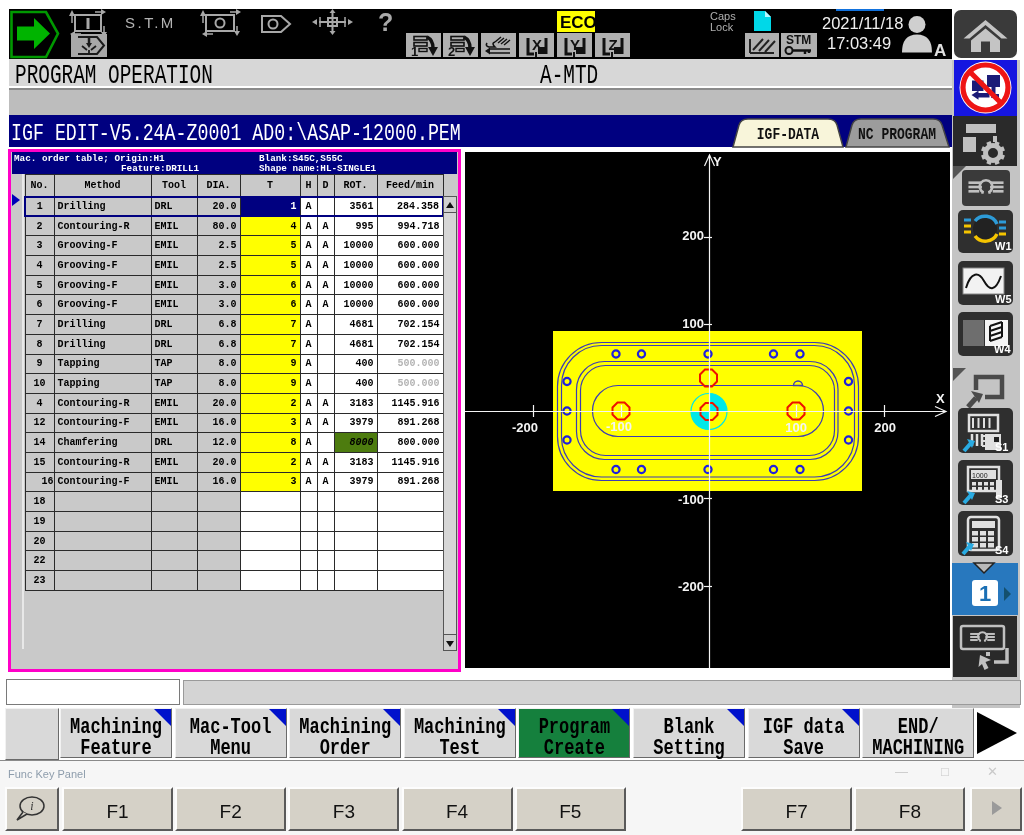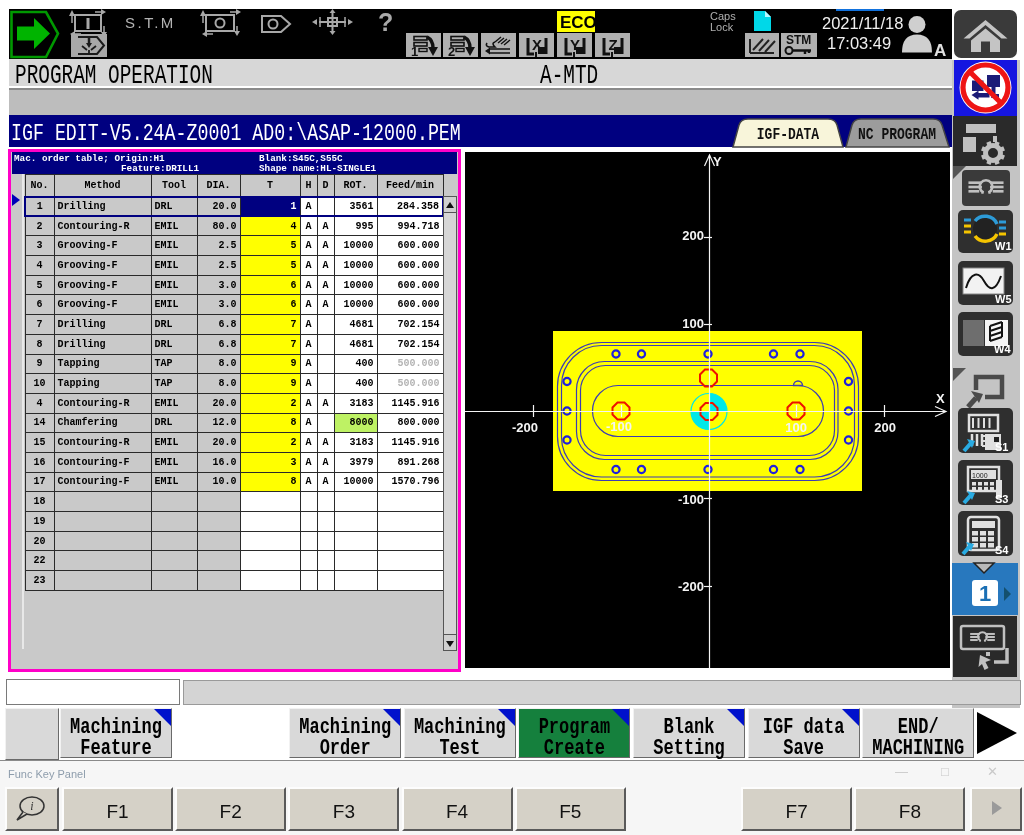--- a/index.html
+++ b/index.html
@@ -282,62 +282,62 @@
 <td style="border-top:1px solid #2a2a2a;border-bottom:1px solid #2a2a2a;border-left:1px solid #2a2a2a;border-right:1px solid #2a2a2a;background:#c9c9c9;text-align:left;padding:0 3px;">Contouring-R</td>
 <td style="border-top:1px solid #2a2a2a;border-bottom:1px solid #2a2a2a;border-left:1px solid #2a2a2a;border-right:1px solid #2a2a2a;background:#c9c9c9;text-align:left;padding:0 3px;">EMIL</td>
 <td style="border-top:1px solid #2a2a2a;border-bottom:1px solid #2a2a2a;border-left:1px solid #2a2a2a;border-right:1px solid #2a2a2a;background:#c9c9c9;text-align:right;padding:0 3px;">20.0</td>
 <td style="border-top:1px solid #2a2a2a;border-bottom:1px solid #2a2a2a;border-left:1px solid #2a2a2a;border-right:1px solid #2a2a2a;background:#ffff00;text-align:right;padding:0 3px;color:#000;">2</td>
 <td style="border-top:1px solid #2a2a2a;border-bottom:1px solid #2a2a2a;border-left:1px solid #2a2a2a;border-right:1px solid #2a2a2a;background:#ffffff;text-align:center;padding:0;">A</td>
 <td style="border-top:1px solid #2a2a2a;border-bottom:1px solid #2a2a2a;border-left:1px solid #2a2a2a;border-right:1px solid #2a2a2a;background:#ffffff;text-align:center;padding:0;">A</td>
 <td style="border-top:1px solid #2a2a2a;border-bottom:1px solid #2a2a2a;border-left:1px solid #2a2a2a;border-right:1px solid #2a2a2a;background:#ffffff;text-align:right;padding:0 3px;">3183</td>
 <td style="border-top:1px solid #2a2a2a;border-bottom:1px solid #2a2a2a;border-left:1px solid #2a2a2a;border-right:1px solid #2a2a2a;background:#ffffff;text-align:right;padding:0 3px;color:#000;">1145.916</td>
 </tr>
 <tr style="height:19.7px;">
+<td style="border-top:1px solid #2a2a2a;border-bottom:1px solid #2a2a2a;border-left:1px solid #2a2a2a;border-right:1px solid #2a2a2a;background:#c9c9c9;text-align:center;padding:0;">12</td>
+<td style="border-top:1px solid #2a2a2a;border-bottom:1px solid #2a2a2a;border-left:1px solid #2a2a2a;border-right:1px solid #2a2a2a;background:#c9c9c9;text-align:left;padding:0 3px;">Contouring-F</td>
+<td style="border-top:1px solid #2a2a2a;border-bottom:1px solid #2a2a2a;border-left:1px solid #2a2a2a;border-right:1px solid #2a2a2a;background:#c9c9c9;text-align:left;padding:0 3px;">EMIL</td>
+<td style="border-top:1px solid #2a2a2a;border-bottom:1px solid #2a2a2a;border-left:1px solid #2a2a2a;border-right:1px solid #2a2a2a;background:#c9c9c9;text-align:right;padding:0 3px;">16.0</td>
+<td style="border-top:1px solid #2a2a2a;border-bottom:1px solid #2a2a2a;border-left:1px solid #2a2a2a;border-right:1px solid #2a2a2a;background:#ffff00;text-align:right;padding:0 3px;color:#000;">3</td>
+<td style="border-top:1px solid #2a2a2a;border-bottom:1px solid #2a2a2a;border-left:1px solid #2a2a2a;border-right:1px solid #2a2a2a;background:#ffffff;text-align:center;padding:0;">A</td>
+<td style="border-top:1px solid #2a2a2a;border-bottom:1px solid #2a2a2a;border-left:1px solid #2a2a2a;border-right:1px solid #2a2a2a;background:#ffffff;text-align:center;padding:0;">A</td>
+<td style="border-top:1px solid #2a2a2a;border-bottom:1px solid #2a2a2a;border-left:1px solid #2a2a2a;border-right:1px solid #2a2a2a;background:#ffffff;text-align:right;padding:0 3px;">3979</td>
+<td style="border-top:1px solid #2a2a2a;border-bottom:1px solid #2a2a2a;border-left:1px solid #2a2a2a;border-right:1px solid #2a2a2a;background:#ffffff;text-align:right;padding:0 3px;color:#000;">891.268</td>
+</tr>
+<tr style="height:19.7px;">
 <td style="border-top:1px solid #2a2a2a;border-bottom:1px solid #2a2a2a;border-left:1px solid #2a2a2a;border-right:1px solid #2a2a2a;background:#c9c9c9;text-align:center;padding:0;">14</td>
 <td style="border-top:1px solid #2a2a2a;border-bottom:1px solid #2a2a2a;border-left:1px solid #2a2a2a;border-right:1px solid #2a2a2a;background:#c9c9c9;text-align:left;padding:0 3px;">Chamfering</td>
 <td style="border-top:1px solid #2a2a2a;border-bottom:1px solid #2a2a2a;border-left:1px solid #2a2a2a;border-right:1px solid #2a2a2a;background:#c9c9c9;text-align:left;padding:0 3px;">DRL</td>
 <td style="border-top:1px solid #2a2a2a;border-bottom:1px solid #2a2a2a;border-left:1px solid #2a2a2a;border-right:1px solid #2a2a2a;background:#c9c9c9;text-align:right;padding:0 3px;">12.0</td>
 <td style="border-top:1px solid #2a2a2a;border-bottom:1px solid #2a2a2a;border-left:1px solid #2a2a2a;border-right:1px solid #2a2a2a;background:#ffff00;text-align:right;padding:0 3px;color:#000;">8</td>
 <td style="border-top:1px solid #2a2a2a;border-bottom:1px solid #2a2a2a;border-left:1px solid #2a2a2a;border-right:1px solid #2a2a2a;background:#ffffff;text-align:center;padding:0;">A</td>
 <td style="border-top:1px solid #2a2a2a;border-bottom:1px solid #2a2a2a;border-left:1px solid #2a2a2a;border-right:1px solid #2a2a2a;background:#ffffff;text-align:center;padding:0;"></td>
-<td style="border-top:1px solid #2a2a2a;border-bottom:1px solid #2a2a2a;border-left:1px solid #2a2a2a;border-right:1px solid #2a2a2a;background:#bef264;text-align:right;padding:0 3px;">8000</td>
+<td style="border-top:1px solid #2a2a2a;border-bottom:1px solid #2a2a2a;border-left:1px solid #2a2a2a;border-right:1px solid #2a2a2a;background:#4d7c0f;text-align:right;padding:0 3px;font-style:italic;">8000</td>
 <td style="border-top:1px solid #2a2a2a;border-bottom:1px solid #2a2a2a;border-left:1px solid #2a2a2a;border-right:1px solid #2a2a2a;background:#ffffff;text-align:right;padding:0 3px;color:#000;">800.000</td>
 </tr>
 <tr style="height:19.7px;">
 <td style="border-top:1px solid #2a2a2a;border-bottom:1px solid #2a2a2a;border-left:1px solid #2a2a2a;border-right:1px solid #2a2a2a;background:#c9c9c9;text-align:center;padding:0;">15</td>
 <td style="border-top:1px solid #2a2a2a;border-bottom:1px solid #2a2a2a;border-left:1px solid #2a2a2a;border-right:1px solid #2a2a2a;background:#c9c9c9;text-align:left;padding:0 3px;">Contouring-R</td>
 <td style="border-top:1px solid #2a2a2a;border-bottom:1px solid #2a2a2a;border-left:1px solid #2a2a2a;border-right:1px solid #2a2a2a;background:#c9c9c9;text-align:left;padding:0 3px;">EMIL</td>
 <td style="border-top:1px solid #2a2a2a;border-bottom:1px solid #2a2a2a;border-left:1px solid #2a2a2a;border-right:1px solid #2a2a2a;background:#c9c9c9;text-align:right;padding:0 3px;">20.0</td>
 <td style="border-top:1px solid #2a2a2a;border-bottom:1px solid #2a2a2a;border-left:1px solid #2a2a2a;border-right:1px solid #2a2a2a;background:#ffff00;text-align:right;padding:0 3px;color:#000;">2</td>
 <td style="border-top:1px solid #2a2a2a;border-bottom:1px solid #2a2a2a;border-left:1px solid #2a2a2a;border-right:1px solid #2a2a2a;background:#ffffff;text-align:center;padding:0;">A</td>
 <td style="border-top:1px solid #2a2a2a;border-bottom:1px solid #2a2a2a;border-left:1px solid #2a2a2a;border-right:1px solid #2a2a2a;background:#ffffff;text-align:center;padding:0;">A</td>
 <td style="border-top:1px solid #2a2a2a;border-bottom:1px solid #2a2a2a;border-left:1px solid #2a2a2a;border-right:1px solid #2a2a2a;background:#ffffff;text-align:right;padding:0 3px;">3183</td>
 <td style="border-top:1px solid #2a2a2a;border-bottom:1px solid #2a2a2a;border-left:1px solid #2a2a2a;border-right:1px solid #2a2a2a;background:#ffffff;text-align:right;padding:0 3px;color:#000;">1145.916</td>
 </tr>
 <tr style="height:19.7px;">
-<td style="border-top:1px solid #2a2a2a;border-bottom:1px solid #2a2a2a;border-left:1px solid #2a2a2a;border-right:1px solid #2a2a2a;background:#c9c9c9;text-align:center;padding:0;">16</td>
+<td style="border-top:1px solid #2a2a2a;border-bottom:1px solid #2a2a2a;border-left:1px solid #2a2a2a;border-right:1px solid #2a2a2a;background:#c9c9c9;text-align:right;padding:0;">16</td>
 <td style="border-top:1px solid #2a2a2a;border-bottom:1px solid #2a2a2a;border-left:1px solid #2a2a2a;border-right:1px solid #2a2a2a;background:#c9c9c9;text-align:left;padding:0 3px;">Contouring-F</td>
 <td style="border-top:1px solid #2a2a2a;border-bottom:1px solid #2a2a2a;border-left:1px solid #2a2a2a;border-right:1px solid #2a2a2a;background:#c9c9c9;text-align:left;padding:0 3px;">EMIL</td>
 <td style="border-top:1px solid #2a2a2a;border-bottom:1px solid #2a2a2a;border-left:1px solid #2a2a2a;border-right:1px solid #2a2a2a;background:#c9c9c9;text-align:right;padding:0 3px;">16.0</td>
 <td style="border-top:1px solid #2a2a2a;border-bottom:1px solid #2a2a2a;border-left:1px solid #2a2a2a;border-right:1px solid #2a2a2a;background:#ffff00;text-align:right;padding:0 3px;color:#000;">3</td>
 <td style="border-top:1px solid #2a2a2a;border-bottom:1px solid #2a2a2a;border-left:1px solid #2a2a2a;border-right:1px solid #2a2a2a;background:#ffffff;text-align:center;padding:0;">A</td>
 <td style="border-top:1px solid #2a2a2a;border-bottom:1px solid #2a2a2a;border-left:1px solid #2a2a2a;border-right:1px solid #2a2a2a;background:#ffffff;text-align:center;padding:0;">A</td>
 <td style="border-top:1px solid #2a2a2a;border-bottom:1px solid #2a2a2a;border-left:1px solid #2a2a2a;border-right:1px solid #2a2a2a;background:#ffffff;text-align:right;padding:0 3px;">3979</td>
 <td style="border-top:1px solid #2a2a2a;border-bottom:1px solid #2a2a2a;border-left:1px solid #2a2a2a;border-right:1px solid #2a2a2a;background:#ffffff;text-align:right;padding:0 3px;color:#000;">891.268</td>
-</tr>
-<tr style="height:19.7px;">
-<td style="border-top:1px solid #2a2a2a;border-bottom:1px solid #2a2a2a;border-left:1px solid #2a2a2a;border-right:1px solid #2a2a2a;background:#c9c9c9;text-align:center;padding:0;">17</td>
-<td style="border-top:1px solid #2a2a2a;border-bottom:1px solid #2a2a2a;border-left:1px solid #2a2a2a;border-right:1px solid #2a2a2a;background:#c9c9c9;text-align:left;padding:0 3px;">Contouring-F</td>
-<td style="border-top:1px solid #2a2a2a;border-bottom:1px solid #2a2a2a;border-left:1px solid #2a2a2a;border-right:1px solid #2a2a2a;background:#c9c9c9;text-align:left;padding:0 3px;">EMIL</td>
-<td style="border-top:1px solid #2a2a2a;border-bottom:1px solid #2a2a2a;border-left:1px solid #2a2a2a;border-right:1px solid #2a2a2a;background:#c9c9c9;text-align:right;padding:0 3px;">10.0</td>
-<td style="border-top:1px solid #2a2a2a;border-bottom:1px solid #2a2a2a;border-left:1px solid #2a2a2a;border-right:1px solid #2a2a2a;background:#ffff00;text-align:right;padding:0 3px;color:#000;">8</td>
-<td style="border-top:1px solid #2a2a2a;border-bottom:1px solid #2a2a2a;border-left:1px solid #2a2a2a;border-right:1px solid #2a2a2a;background:#ffffff;text-align:center;padding:0;">A</td>
-<td style="border-top:1px solid #2a2a2a;border-bottom:1px solid #2a2a2a;border-left:1px solid #2a2a2a;border-right:1px solid #2a2a2a;background:#ffffff;text-align:center;padding:0;">A</td>
-<td style="border-top:1px solid #2a2a2a;border-bottom:1px solid #2a2a2a;border-left:1px solid #2a2a2a;border-right:1px solid #2a2a2a;background:#ffffff;text-align:right;padding:0 3px;">10000</td>
-<td style="border-top:1px solid #2a2a2a;border-bottom:1px solid #2a2a2a;border-left:1px solid #2a2a2a;border-right:1px solid #2a2a2a;background:#ffffff;text-align:right;padding:0 3px;color:#000;">1570.796</td>
 </tr>
 <tr style="height:19.7px;">
 <td style="border-top:1px solid #2a2a2a;border-bottom:1px solid #2a2a2a;border-left:1px solid #2a2a2a;border-right:1px solid #2a2a2a;background:#c9c9c9;text-align:center;padding:0;">18</td>
 <td style="border-top:1px solid #2a2a2a;border-bottom:1px solid #2a2a2a;border-left:1px solid #2a2a2a;border-right:1px solid #2a2a2a;background:#c9c9c9;text-align:left;padding:0 3px;"></td>
 <td style="border-top:1px solid #2a2a2a;border-bottom:1px solid #2a2a2a;border-left:1px solid #2a2a2a;border-right:1px solid #2a2a2a;background:#c9c9c9;text-align:left;padding:0 3px;"></td>
 <td style="border-top:1px solid #2a2a2a;border-bottom:1px solid #2a2a2a;border-left:1px solid #2a2a2a;border-right:1px solid #2a2a2a;background:#c9c9c9;text-align:right;padding:0 3px;"></td>
 <td style="border-top:1px solid #2a2a2a;border-bottom:1px solid #2a2a2a;border-left:1px solid #2a2a2a;border-right:1px solid #2a2a2a;background:#ffffff;text-align:right;padding:0 3px;color:#000;"></td>
 <td style="border-top:1px solid #2a2a2a;border-bottom:1px solid #2a2a2a;border-left:1px solid #2a2a2a;border-right:1px solid #2a2a2a;background:#ffffff;text-align:center;padding:0;"></td>
 <td style="border-top:1px solid #2a2a2a;border-bottom:1px solid #2a2a2a;border-left:1px solid #2a2a2a;border-right:1px solid #2a2a2a;background:#ffffff;text-align:center;padding:0;"></td>
 <td style="border-top:1px solid #2a2a2a;border-bottom:1px solid #2a2a2a;border-left:1px solid #2a2a2a;border-right:1px solid #2a2a2a;background:#ffffff;text-align:right;padding:0 3px;"></td>
@@ -582,20 +582,24 @@
 
   <div class="abs" style="left:6px;top:679px;width:172px;height:24px;background:#ffffff;border:1px solid #7a7a7a;"></div>
   <div class="abs" style="left:183px;top:680px;width:836px;height:23px;background:#d4d4d4;border:1px solid #9a9a9a;"></div>
 
   <div id="softkeys" class="abs" style="left:0;top:708px;width:1024px;height:50px;background:#ffffff;">
 <div class="abs" style="left:5px;top:0px;width:52px;height:50px;background:#d9d9d9;border-top:1px solid #f2f2f2;border-left:1px solid #f2f2f2;border-right:1px solid #6a6a6a;border-bottom:1px solid #6a6a6a;"></div>
 <div class="abs" style="left:60.0px;top:0px;width:112px;height:50px;background:#d9d9d9;border-top:1px solid #f2f2f2;border-left:1px solid #f2f2f2;border-right:1px solid #6a6a6a;border-bottom:1px solid #6a6a6a;box-sizing:border-box;">
         <span style="position:absolute;right:0;top:0;width:0;height:0;border-top:17px solid #0011cc;border-left:17px solid transparent;"></span>
         <div style="position:absolute;left:0;top:8px;width:110px;font-family:'Liberation Mono',monospace;font-weight:bold;font-size:17px;color:#000;text-align:center;line-height:15.5px;transform:scaleY(1.32);transform-origin:center top;">Machining<br>Feature</div>
       </div>
+<div class="abs" style="left:174.6px;top:0px;width:112px;height:50px;background:#d9d9d9;border-top:1px solid #f2f2f2;border-left:1px solid #f2f2f2;border-right:1px solid #6a6a6a;border-bottom:1px solid #6a6a6a;box-sizing:border-box;">
+        <span style="position:absolute;right:0;top:0;width:0;height:0;border-top:17px solid #0011cc;border-left:17px solid transparent;"></span>
+        <div style="position:absolute;left:0;top:8px;width:110px;font-family:'Liberation Mono',monospace;font-weight:bold;font-size:17px;color:#000;text-align:center;line-height:15.5px;transform:scaleY(1.32);transform-origin:center top;">Mac-Tool<br>Menu</div>
+      </div>
 <div class="abs" style="left:289.2px;top:0px;width:112px;height:50px;background:#d9d9d9;border-top:1px solid #f2f2f2;border-left:1px solid #f2f2f2;border-right:1px solid #6a6a6a;border-bottom:1px solid #6a6a6a;box-sizing:border-box;">
         <span style="position:absolute;right:0;top:0;width:0;height:0;border-top:17px solid #0011cc;border-left:17px solid transparent;"></span>
         <div style="position:absolute;left:0;top:8px;width:110px;font-family:'Liberation Mono',monospace;font-weight:bold;font-size:17px;color:#000;text-align:center;line-height:15.5px;transform:scaleY(1.32);transform-origin:center top;">Machining<br>Order</div>
       </div>
 <div class="abs" style="left:403.8px;top:0px;width:112px;height:50px;background:#d9d9d9;border-top:1px solid #f2f2f2;border-left:1px solid #f2f2f2;border-right:1px solid #6a6a6a;border-bottom:1px solid #6a6a6a;box-sizing:border-box;">
         <span style="position:absolute;right:0;top:0;width:0;height:0;border-top:17px solid #0011cc;border-left:17px solid transparent;"></span>
         <div style="position:absolute;left:0;top:8px;width:110px;font-family:'Liberation Mono',monospace;font-weight:bold;font-size:17px;color:#000;text-align:center;line-height:15.5px;transform:scaleY(1.32);transform-origin:center top;">Machining<br>Test</div>
       </div>
 <div class="abs" style="left:518.4px;top:0px;width:112px;height:50px;background:#15803d;border-top:1px solid #f2f2f2;border-left:1px solid #f2f2f2;border-right:1px solid #6a6a6a;border-bottom:1px solid #6a6a6a;box-sizing:border-box;">
         <span style="position:absolute;right:0;top:0;width:0;height:0;border-top:17px solid #0011cc;border-left:17px solid transparent;"></span>

